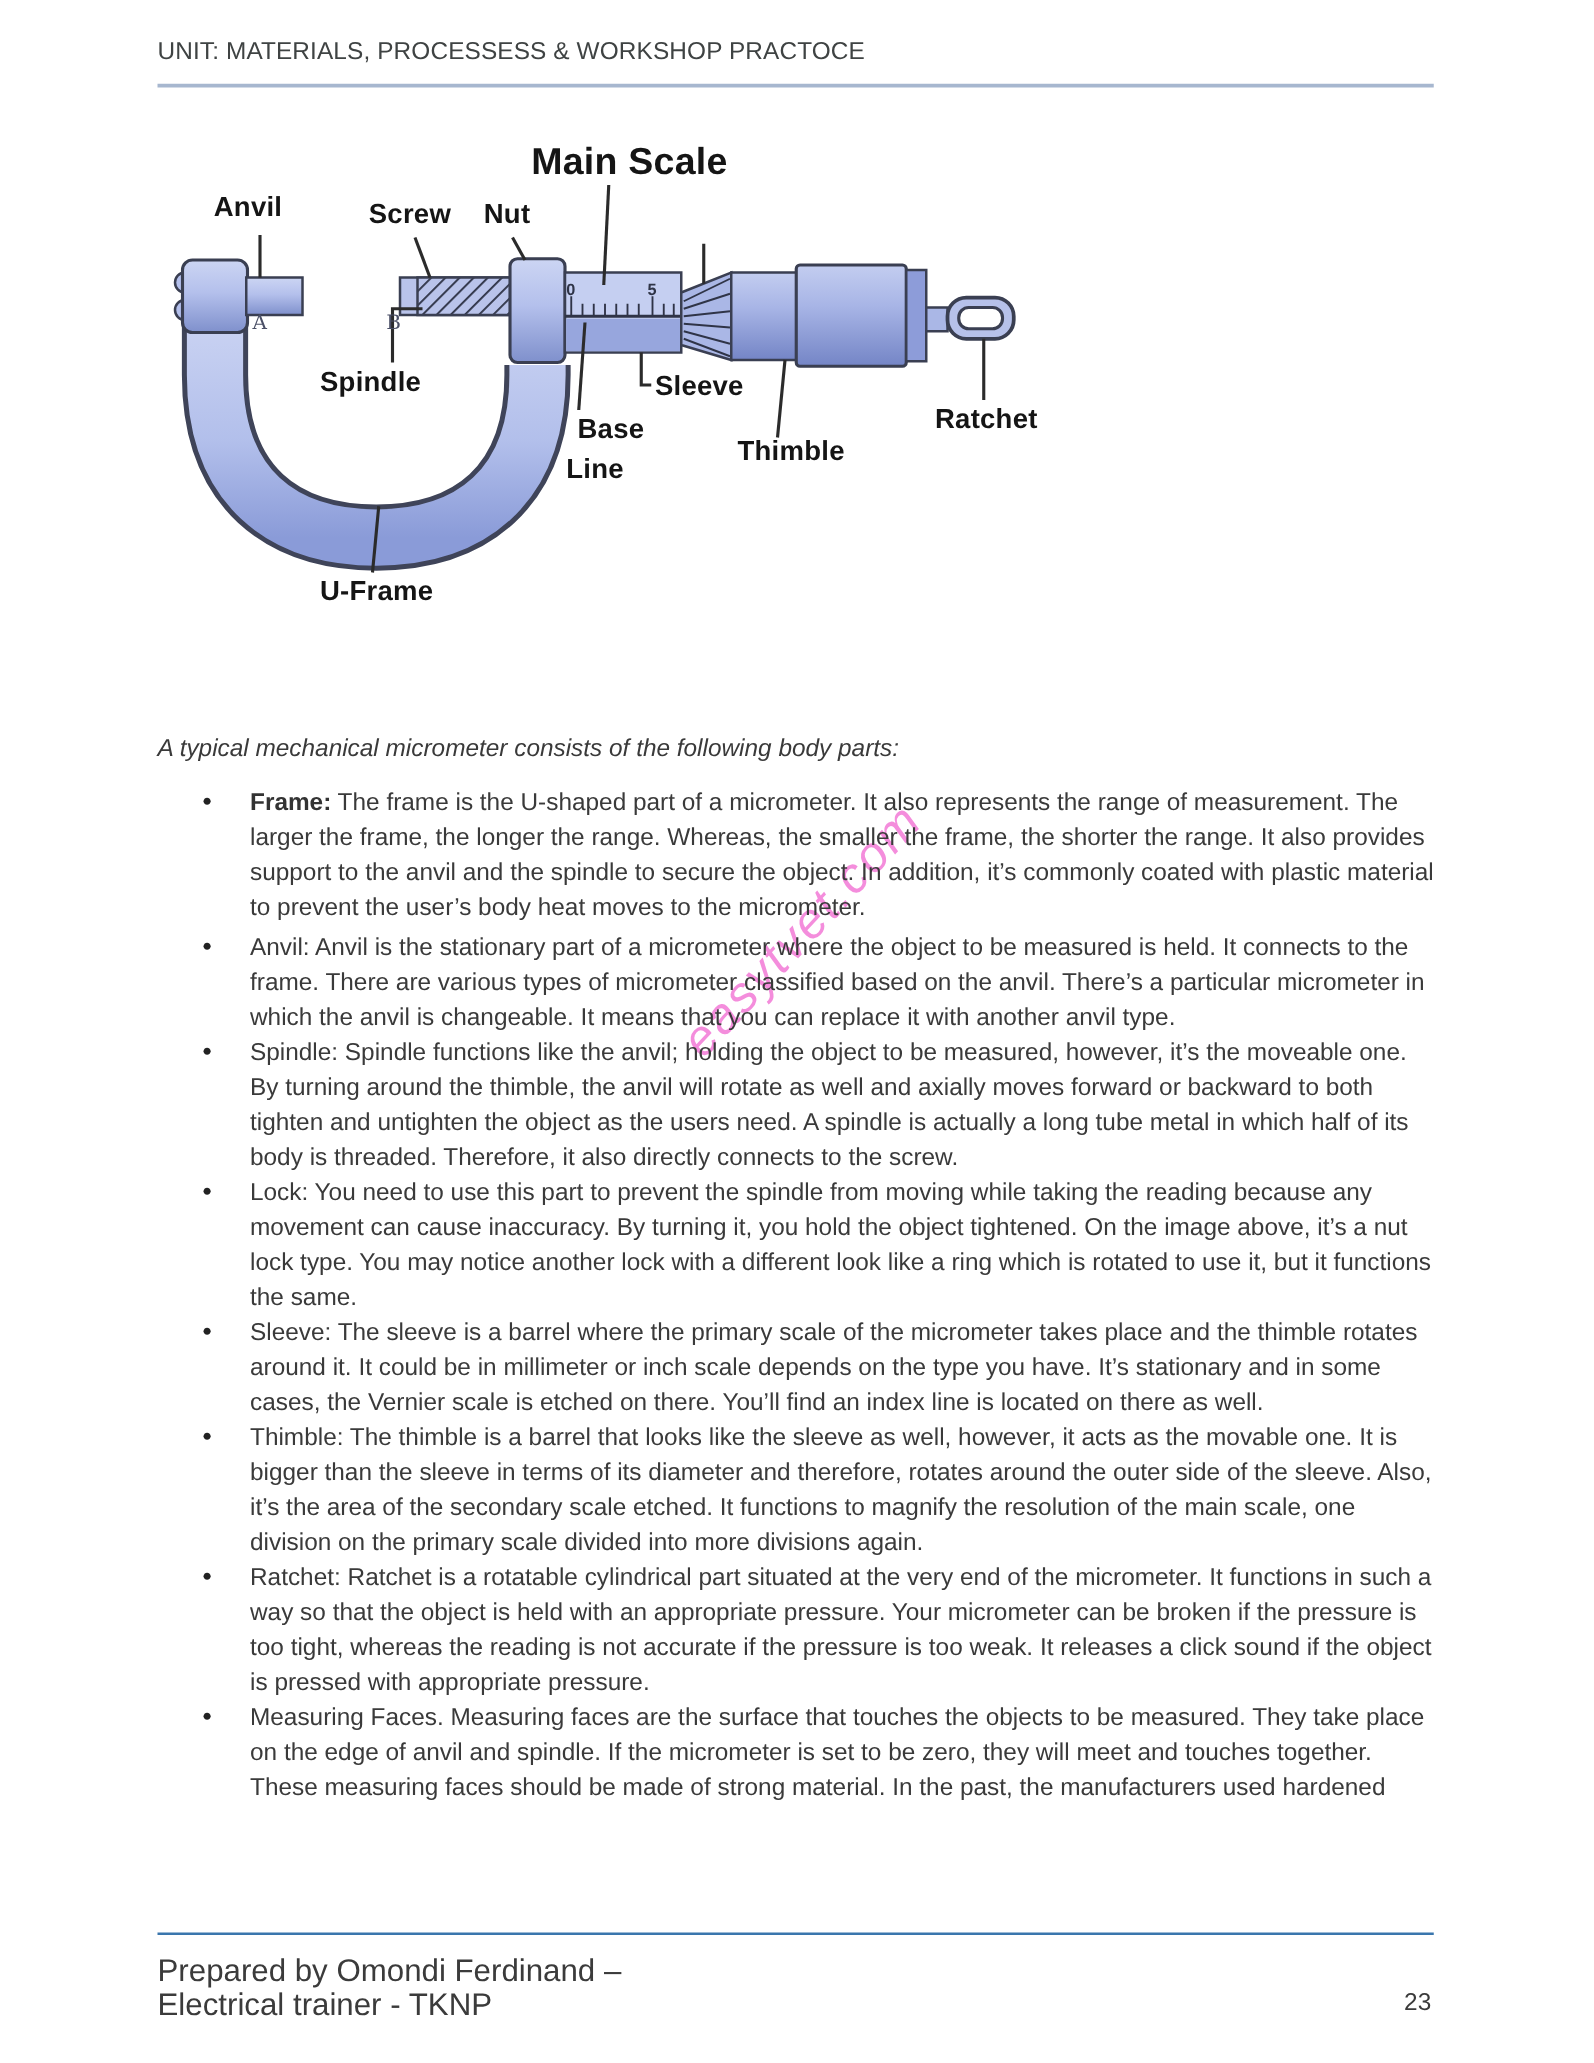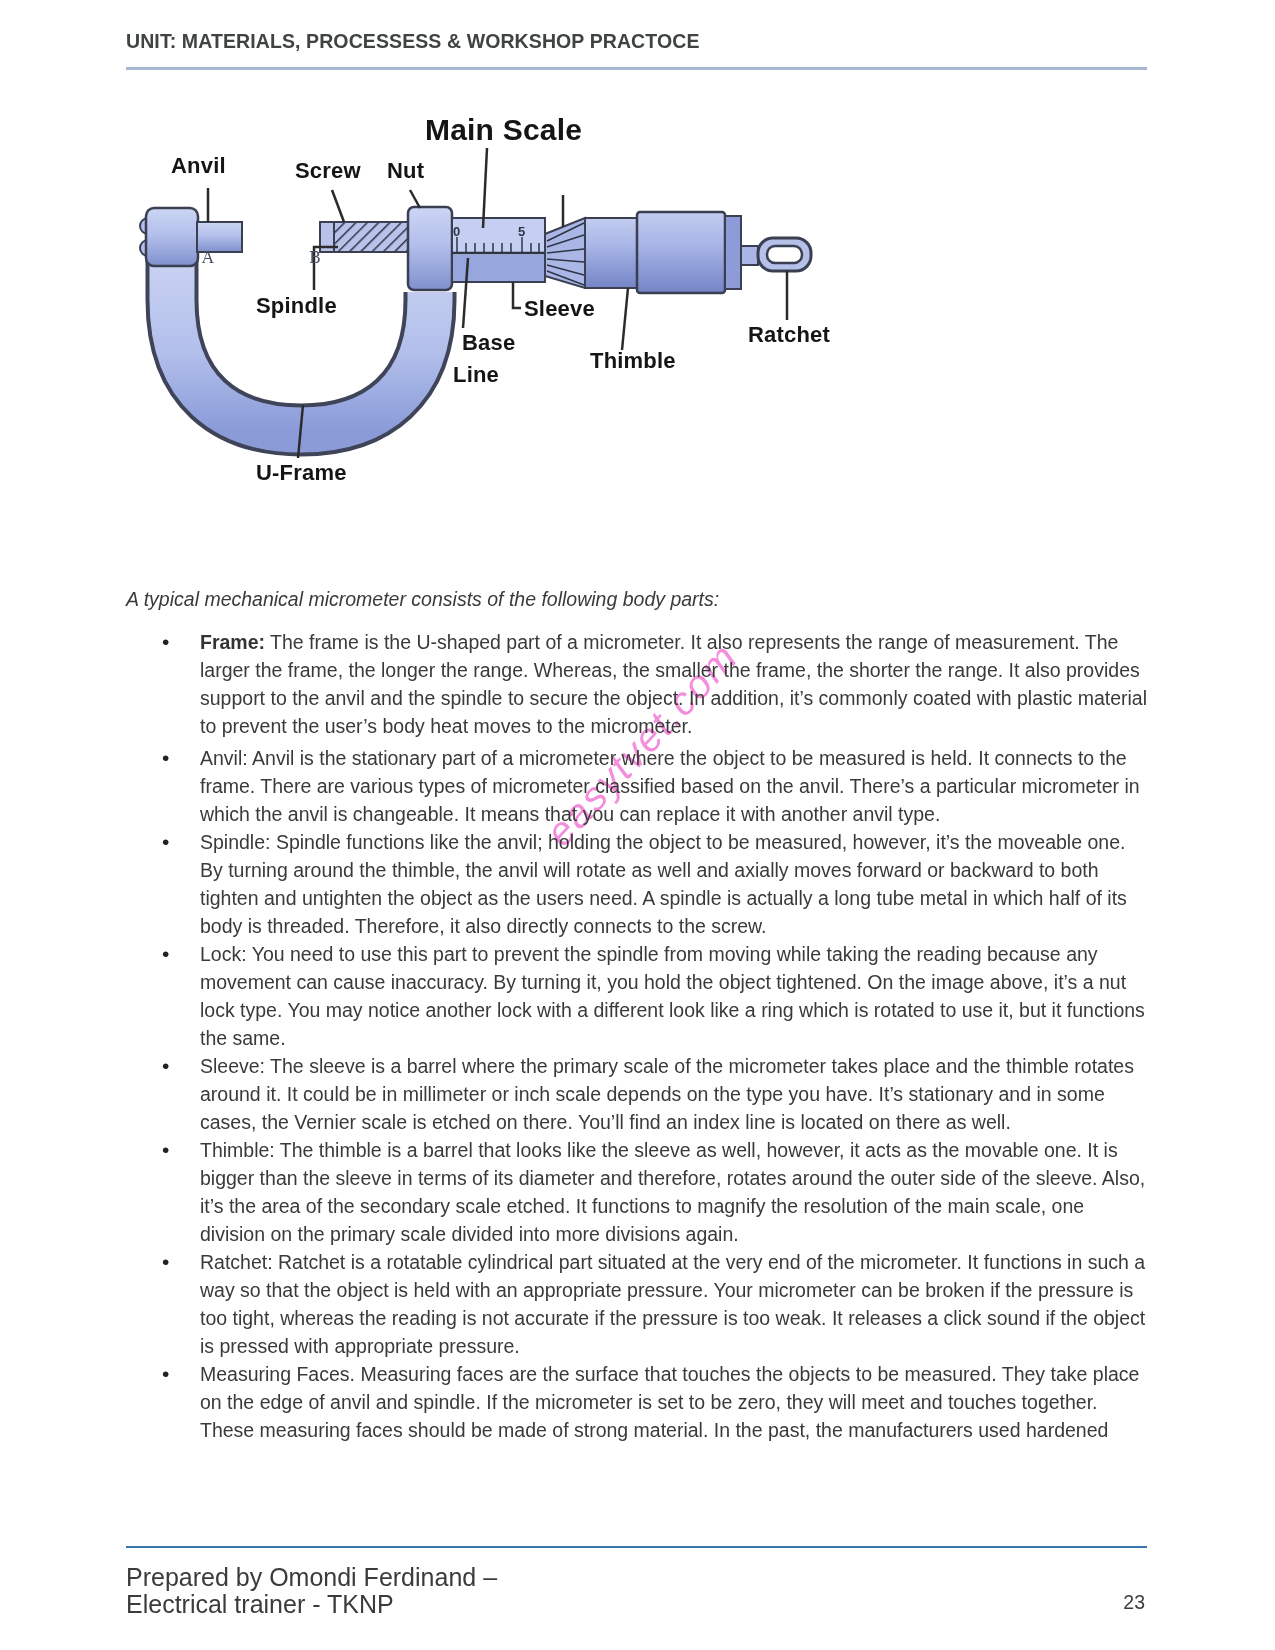--- a/index.html
+++ b/index.html
@@ -1,21 +1,21 @@
 <!DOCTYPE html>
 <html><head>
 <meta charset="utf-8">
 <style>
   * { margin:0; padding:0; box-sizing:border-box; }
   html,body { background:#ffffff; }
   body { width:1275px; height:1650px; font-family:"Liberation Sans", sans-serif; position:relative; overflow:hidden; }
   .page { position:absolute; inset:0; background:#ffffff; }
 
   
-  .header { position:absolute; left:126px; right:128px; top:30px; display:flex; justify-content:space-between; font-weight:bold; font-size:19.5px; color:#3f4343; letter-spacing:0.1px; }
+  .header { position:absolute; left:126px; right:128px; top:30px; display:flex; justify-content:space-between; font-weight:normal; font-size:19.5px; color:#3f4343; letter-spacing:0.1px; }
   .header-rule { position:absolute; left:126px; right:128px; top:67px; height:3px; background:#a7b7cf; }
 
   
   .diagram { position:absolute; left:138px; top:100px; width:700px; height:410px; }
   .diagram svg { position:absolute; left:0; top:0; }
   .dlabel { position:absolute; font-weight:bold; color:#151515; font-size:22px; white-space:nowrap; letter-spacing:0.2px; }
   .dlabel.big { font-size:30px; }
 
   
   .watermark { position:absolute; left:512px; top:722px; width:260px; text-align:center;

